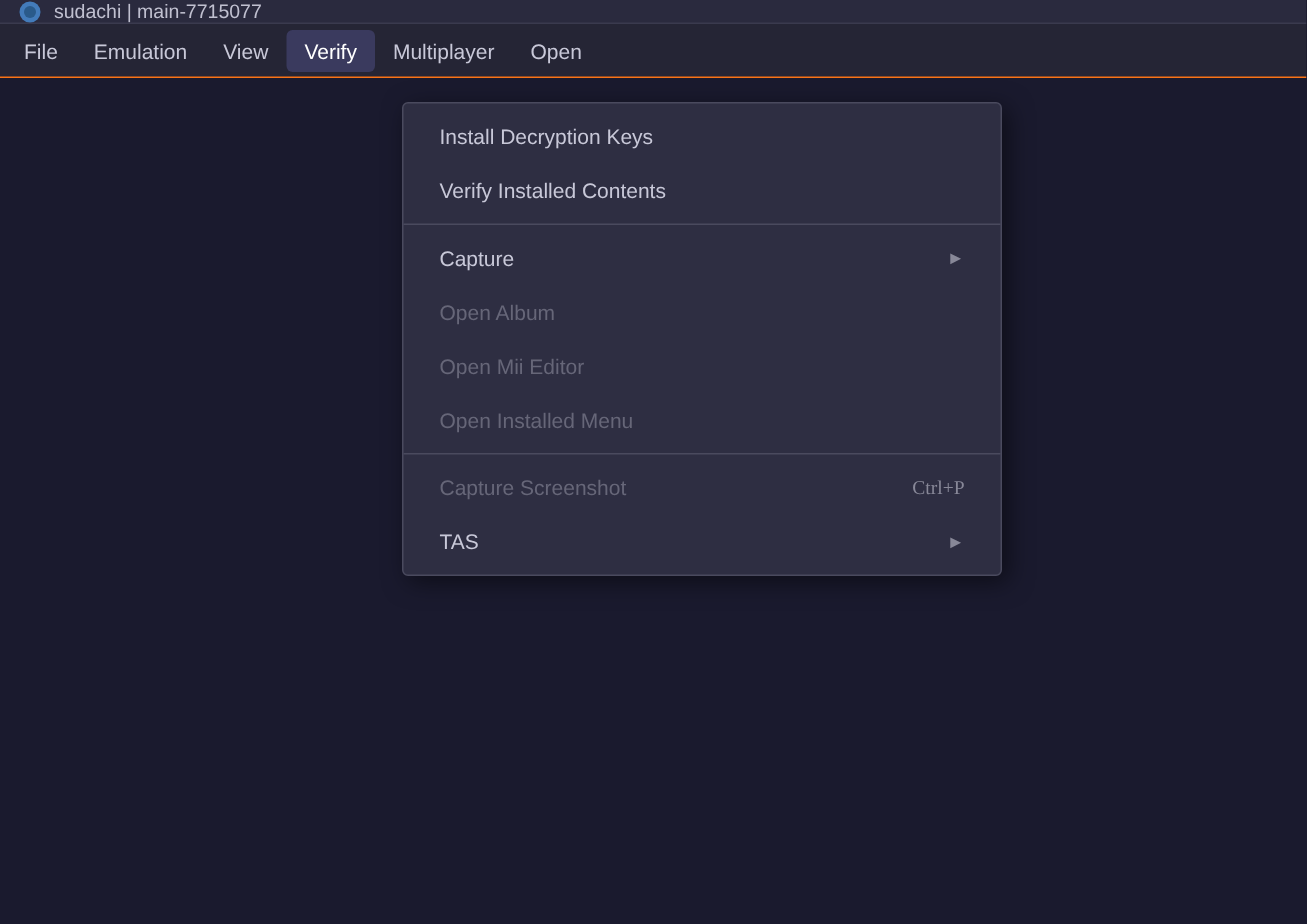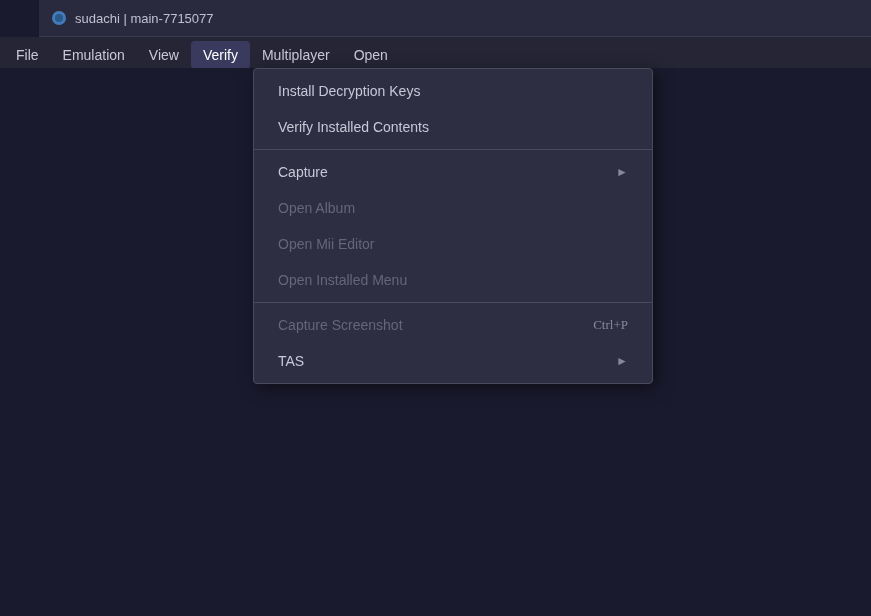--- a/index.html
+++ b/index.html
@@ -15,27 +15,26 @@
       font-family: -apple-system, BlinkMacSystemFont, 'Segoe UI', sans-serif;
       font-size: 14px;
       color: #d0d0d0;
       overflow: hidden;
       position: relative;
     }
 
     
     .title-bar {
       background-color: #2a2a3e;
-      height: 37px;
+      height: 16px;
       display: flex;
       align-items: center;
       padding: 0 12px;
       gap: 8px;
       border-bottom: 1px solid #3a3a4e;
-      margin-left: 39px;
     }
 
     .title-bar-icon {
       width: 16px;
       height: 16px;
     }
 
     .title-bar-text {
       color: #c0c0d0;
       font-size: 13px;
@@ -62,21 +61,21 @@
 
     .menu-item.active {
       background-color: #3a3a5e;
       color: #ffffff;
     }
 
     
     .dropdown-menu {
       position: absolute;
       top: 68px;
-      left: 253px;
+      left: 268px;
       width: 400px;
       background-color: #2e2e42;
       border: 1px solid #4a4a5e;
       border-radius: 4px;
       z-index: 100;
       padding: 4px 0;
       box-shadow: 4px 4px 16px rgba(0,0,0,0.5);
     }
 
     .dropdown-item {

